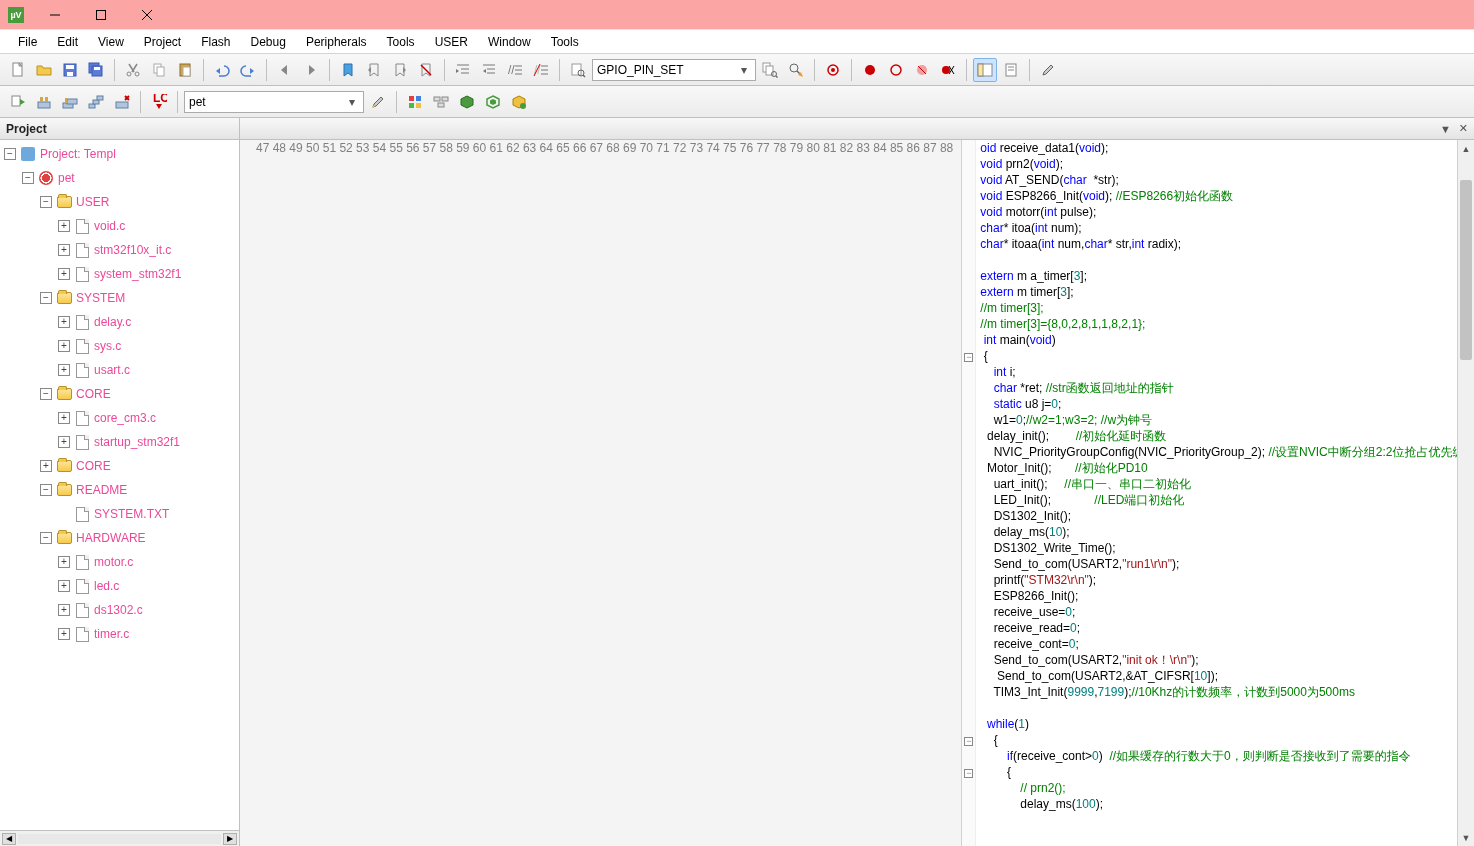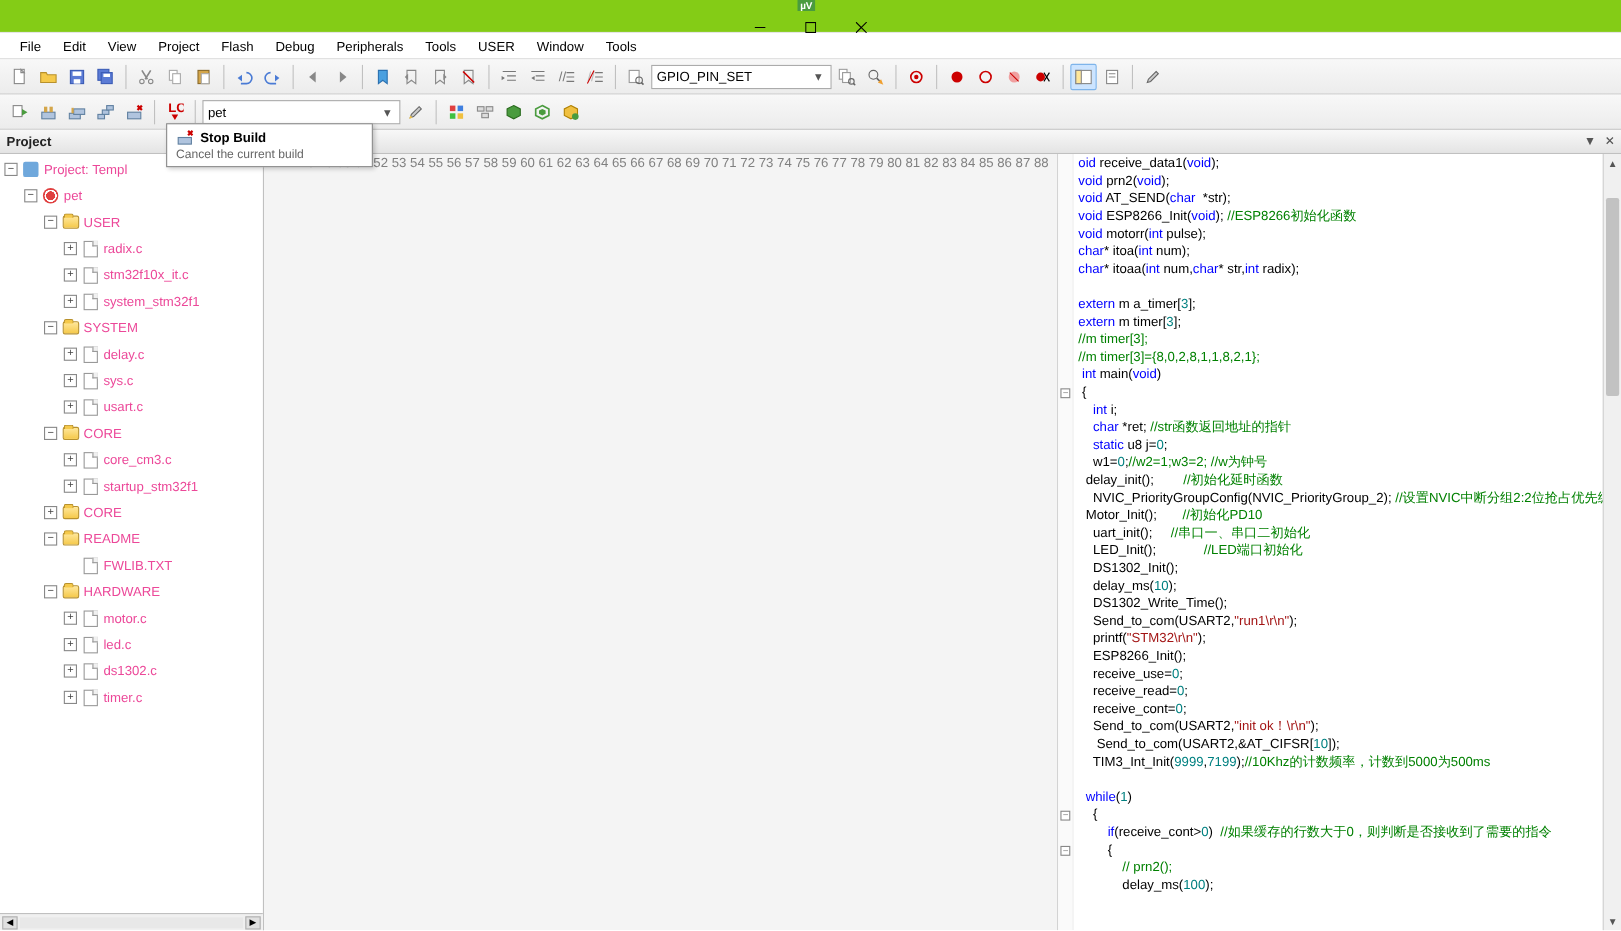--- a/index.html
+++ b/index.html
@@ -1,19 +1,19 @@
 <!DOCTYPE html>
 <html><head>
 <meta charset="utf-8">
 <style>
 * { margin: 0; padding: 0; box-sizing: border-box; font-family: "Segoe UI", Tahoma, sans-serif; font-size: 12px; }
 body { background: #fff; overflow: hidden; width: 1474px; height: 846px; }
 
 
-.titlebar { height: 30px; background: #84cc16; display: flex; align-items: center; padding: 0 8px; border-bottom: 1px solid #e5e5e5; flex-direction: column; }
+.titlebar { height: 30px; background: #fca5a5; display: flex; align-items: center; padding: 0 8px; border-bottom: 1px solid #e5e5e5; }
 .titlebar .app-icon { width: 16px; height: 16px; background: #4a9b3e; margin-right: 8px; display: flex; align-items: center; justify-content: center; color: #fff; font-size: 9px; font-weight: bold; }
 .titlebar .title { color: #333; flex: 1; }
 .win-controls { display: flex; gap: 0; }
 .win-btn { width: 46px; height: 30px; display: flex; align-items: center; justify-content: center; cursor: pointer; }
 .win-btn svg { width: 10px; height: 10px; }
 
 
 .menubar { height: 24px; background: #fff; display: flex; align-items: center; padding: 0 8px; border-bottom: 1px solid #d4d4d4; }
 .menubar .menu-item { padding: 3px 10px; cursor: pointer; }
 
@@ -431,21 +431,21 @@
           <span class="ticon">
             <span class="folder-icon"></span>
           </span>
           <span class="tree-label">USER</span>
         </div>
         <div class="tree-row" style="padding-left: 58px;">
           <span class="expander">+</span>
           <span class="ticon">
             <span class="file-icon"></span>
           </span>
-          <span class="tree-label">radix.c</span>
+          <span class="tree-label">void.c</span>
         </div>
         <div class="tree-row" style="padding-left: 58px;">
           <span class="expander">+</span>
           <span class="ticon">
             <span class="file-icon"></span>
           </span>
           <span class="tree-label">stm32f10x_it.c</span>
         </div>
         <div class="tree-row" style="padding-left: 58px;">
           <span class="expander">+</span>
@@ -515,21 +515,21 @@
           <span class="ticon">
             <span class="folder-icon"></span>
           </span>
           <span class="tree-label">README</span>
         </div>
         <div class="tree-row" style="padding-left: 58px;">
           <span class="expander none"></span>
           <span class="ticon">
             <span class="file-icon"></span>
           </span>
-          <span class="tree-label">FWLIB.TXT</span>
+          <span class="tree-label">SYSTEM.TXT</span>
         </div>
         <div class="tree-row" style="padding-left: 40px;">
           <span class="expander">−</span>
           <span class="ticon">
             <span class="folder-icon"></span>
           </span>
           <span class="tree-label">HARDWARE</span>
         </div>
         <div class="tree-row" style="padding-left: 58px;">
           <span class="expander">+</span>
@@ -560,33 +560,20 @@
           <span class="tree-label">timer.c</span>
         </div>
       </div>
     <div class="tree-scroll">
       <div class="arr">◀</div>
       <div style="flex:1; height:10px; background:#e8e8e8; margin:0 2px;"></div>
       <div class="arr">▶</div>
     </div>
   </div>
 
-  <div class="tooltip-pop">
-    <div class="tt-head">
-      <span class="tt-icon">
-          <svg class="ic" viewBox="0 0 16 16">
-            <rect x="2" y="8" width="12" height="6" fill="#b0c4de" stroke="#6080a0"></rect>
-            <line x1="11" y1="2" x2="15" y2="6" stroke="#c00" stroke-width="2"></line>
-            <line x1="15" y1="2" x2="11" y2="6" stroke="#c00" stroke-width="2"></line>
-          </svg>
-        </span>
-      <span>Stop Build</span>
-    </div>
-    <div class="tt-desc">Cancel the current build</div>
-  </div>
 
   <div class="editor-area">
     <div class="tabstrip-bg">
       <span class="tab-arrow">▼</span>
       <span class="tab-arrow">✕</span>
     </div>
     <div class="code-wrap">
       <div class="gutter" id="gutter">47
 48
 49

